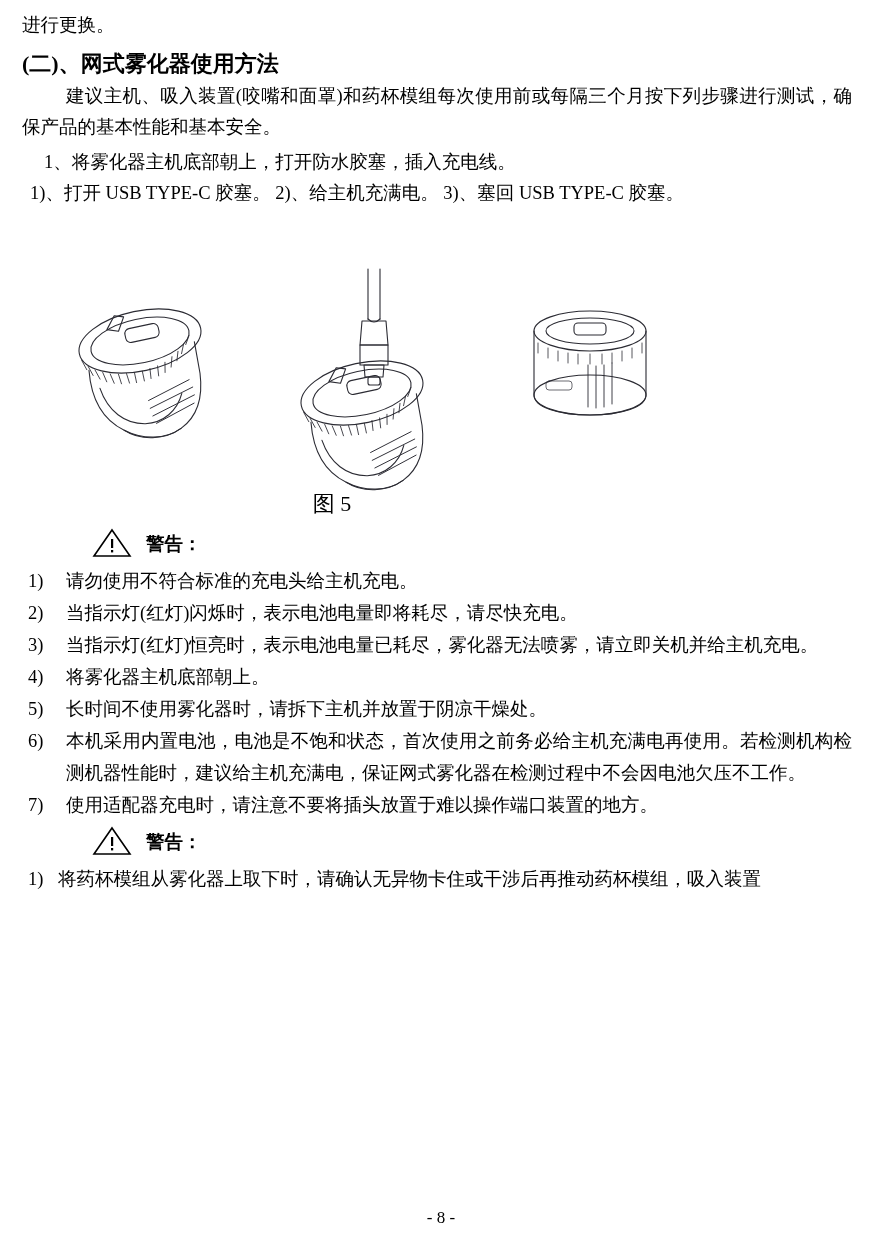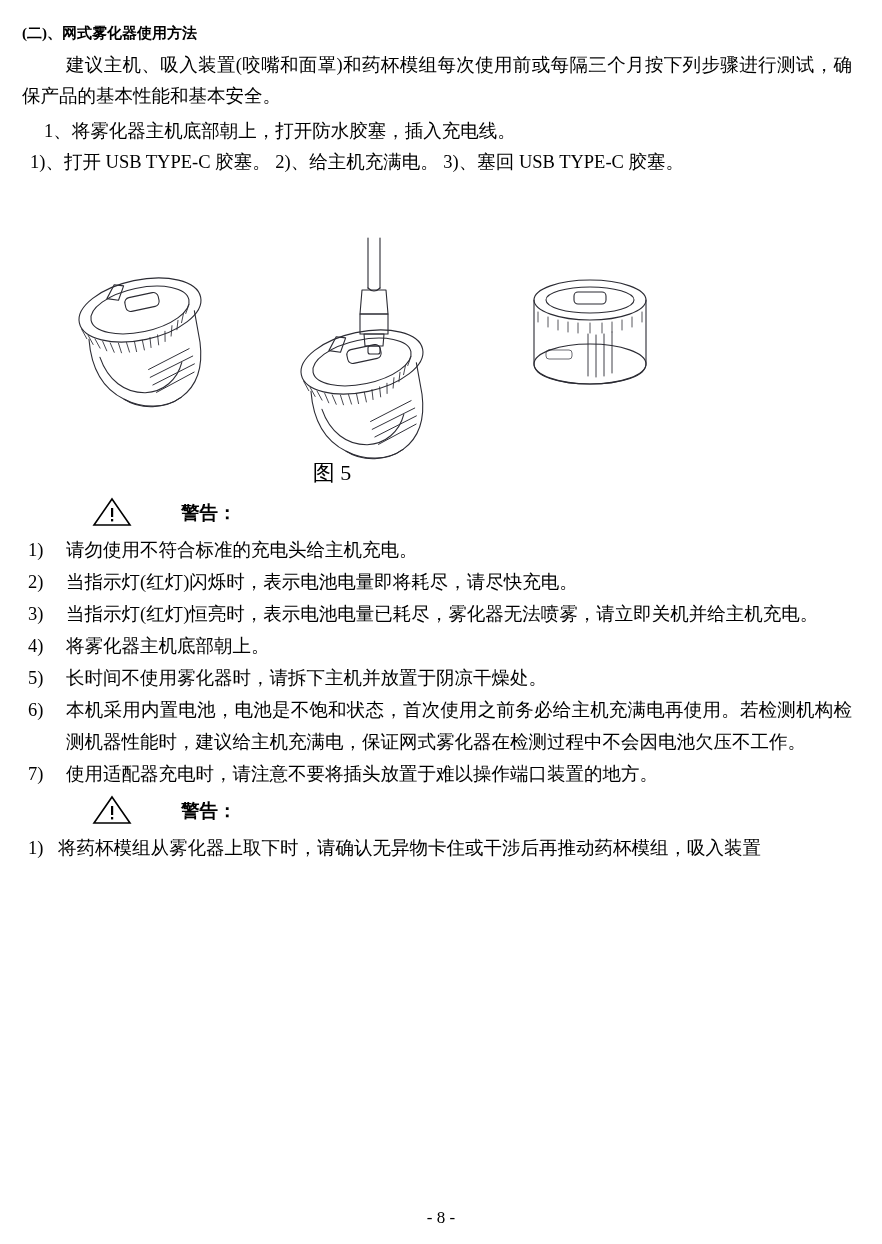--- a/index.html
+++ b/index.html
@@ -26,21 +26,21 @@
     font-size: 18.5px;
     line-height: 31px;
     white-space: pre-wrap;
   }
   .para {
     font-size: 18.5px;
     line-height: 31px;
     text-align: justify;
   }
   .heading {
-    font-size: 15px;
+    font-size: 22px;
     font-weight: bold;
     line-height: 34px;
     margin-top: 6px;
   }
   .indent2 {
     text-indent: 44px;
   }
   .pad-left-step {
     padding-left: 22px;
   }
@@ -68,21 +68,20 @@
     padding-left: 70px;
     height: 40px;
     margin-top: 6px;
   }
   .warn-icon {
     display: block;
   }
   .warn-label {
     font-size: 18.5px;
     font-weight: bold;
-    margin-left: 35px;
   }
   .list {
     margin-top: 2px;
   }
   .li {
     display: flex;
     font-size: 18.5px;
     line-height: 32px;
     align-items: flex-start;
   }
@@ -107,20 +106,21 @@
     bottom: 16px;
     text-align: center;
     font-size: 17px;
   }
 </style>
 </head>
 <body>
 
 <div class="page">
 
+  <div class="line">进行更换。</div>
 
   <div class="heading">(二)、网式雾化器使用方法</div>
 
   <div class="para indent2">建议主机、吸入装置(咬嘴和面罩)和药杯模组每次使用前或每隔三个月按下列步骤进行测试，确保产品的基本性能和基本安全。</div>
 
   <div class="para pad-left-step" style="margin-top:4px;">1、将雾化器主机底部朝上，打开防水胶塞，插入充电线。</div>
 
   <div class="steps-row">1)、打开 USB TYPE-C 胶塞。    2)、给主机充满电。    3)、塞回 USB TYPE-C 胶塞。</div>
 
   <div class="fig-wrap">

